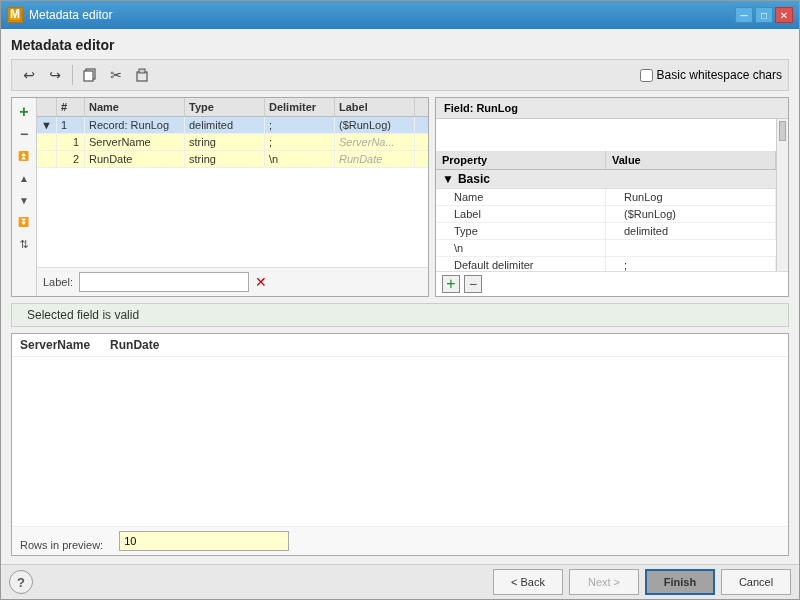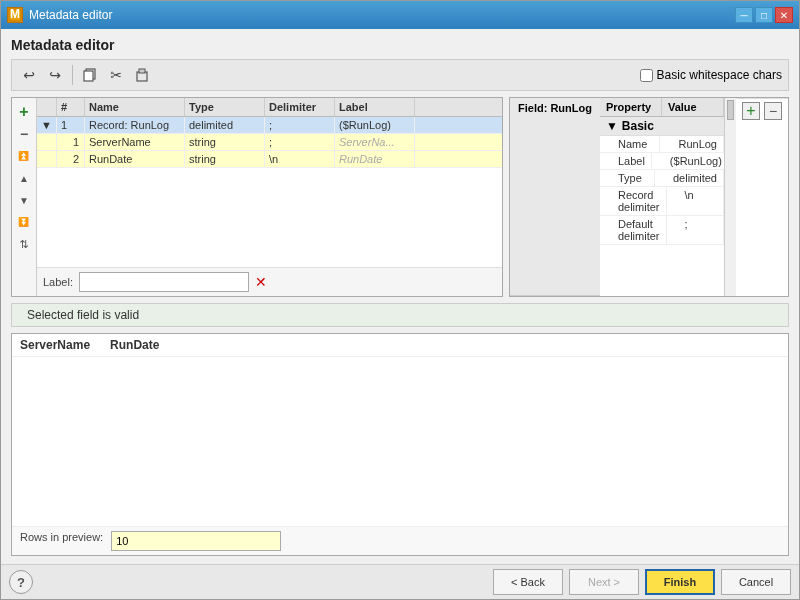--- a/index.html
+++ b/index.html
@@ -29,44 +29,44 @@
     .grid-row { display: grid; grid-template-columns: 20px 28px 100px 80px 70px 80px; border-bottom: 1px solid #eee; }
     .grid-row.selected { background: #cce0f5; }
     .grid-cell { padding: 2px 4px; font-size: 11px; border-right: 1px solid #eee; overflow: hidden; white-space: nowrap; color: #333; display: flex; align-items: center; }
     .grid-cell.italic { color: #aaa; font-style: italic; }
     .left-side-btns { display: flex; flex-direction: column; gap: 2px; padding: 4px 2px; border-right: 1px solid #ccc; background: #f5f5f5; }
     .side-btn { width: 20px; height: 20px; background: transparent; border: none; cursor: pointer; font-size: 12px; color: #555; display: flex; align-items: center; justify-content: center; }
     .filter-bar { display: flex; align-items: center; padding: 4px 6px; gap: 6px; border-top: 1px solid #ddd; background: #f5f5f5; }
     .filter-label { font-size: 11px; color: #444; }
     .filter-input { width: 170px; height: 20px; border: 1px solid #aaa; padding: 1px 4px; font-size: 11px; }
     .filter-clear { color: #c00; font-size: 14px; cursor: pointer; border: none; background: none; line-height: 1; }
-    .right-panel { width: 280px; display: flex; flex-direction: row; border: 1px solid #aaa; background: white; }
+    .right-panel { width: 354px; display: flex; flex-direction: column; border: 1px solid #aaa; background: white; }
     .field-header { padding: 4px 8px; background: #e8e8e8; border-bottom: 1px solid #ccc; font-weight: bold; font-size: 11px; }
-    .prop-grid { flex: 1; overflow-y: auto; }
+    .prop-grid { flex: 1; overflow-y: auto; margin-top: 32px; }
     .prop-header { display: grid; grid-template-columns: 1fr 1fr; background: #e4e4e4; border-bottom: 1px solid #bbb; }
     .prop-header-cell { padding: 3px 6px; font-weight: bold; font-size: 11px; border-right: 1px solid #ccc; }
     .prop-group { background: #e8e8e8; padding: 2px 6px; font-weight: bold; font-size: 11px; display: flex; align-items: center; gap: 4px; border-bottom: 1px solid #ddd; }
     .prop-row { display: grid; grid-template-columns: 1fr 1fr; border-bottom: 1px solid #eee; }
     .prop-cell { padding: 2px 6px 2px 18px; font-size: 11px; color: #333; border-right: 1px solid #eee; }
     .prop-cell.value { color: #333; font-weight: normal; }
     .scrollbar-placeholder { width: 12px; background: #f0f0f0; border-left: 1px solid #ccc; display: flex; flex-direction: column; }
     .right-bottom-toolbar { padding: 3px 6px; border-top: 1px solid #ddd; display: flex; gap: 4px; }
     .status-bar { padding: 4px 15px; background: #e8f0e8; border: 1px solid #ccc; font-size: 11px; color: #333; }
     .preview-section { flex: 1; border: 1px solid #aaa; background: white; display: flex; flex-direction: column; min-height: 100px; }
     .preview-header-row { display: flex; gap: 20px; padding: 4px 8px; border-bottom: 1px solid #eee; font-size: 11px; font-weight: bold; color: #333; }
     .preview-body { flex: 1; padding: 4px 8px; }
-    .preview-rows-bar { display: flex; align-items: flex-start; gap: 8px; padding: 4px 8px; border-top: 1px solid #eee; background: #f8f8f8; }
+    .preview-rows-bar { display: flex; align-items: flex-end; gap: 16px; padding: 4px 8px; border-top: 1px solid #eee; background: #f8f8f8; }
     .rows-label { font-size: 11px; color: #444; }
     .rows-input { width: 170px; height: 20px; border: 1px solid #aaa; padding: 1px 4px; font-size: 11px; background: #ffffd0; }
     .footer { display: flex; align-items: center; justify-content: space-between; padding: 4px 8px; background: #e8e8e8; border-top: 1px solid #ccc; }
     .footer-left { }
     .footer-right { display: flex; gap: 6px; }
     .footer-btn { min-width: 70px; height: 26px; padding: 0 12px; border: 1px solid #aaa; background: #f5f5f5; cursor: pointer; font-size: 11px; color: #333; }
     .footer-btn.disabled { color: #aaa; cursor: default; }
-    .footer-btn.finish { border: 2px solid #2266aa; background: #fde047; font-weight: bold; }
+    .footer-btn.finish { border: 2px solid #2266aa; background: #a3a3a3; font-weight: bold; }
     .help-btn { width: 24px; height: 24px; border: 1px solid #999; background: #f0f0f0; border-radius: 50%; cursor: pointer; font-size: 13px; font-weight: bold; color: #555; display: flex; align-items: center; justify-content: center; }
   </style>
 </head>
 <body>
 
 <div class="window">
 
   <div class="title-bar">
     <div class="title-bar-left">
       <div class="title-icon">
@@ -198,21 +198,20 @@
             </div>
             <div class="prop-row">
               <div class="prop-cell">Label</div>
               <div class="prop-cell value">($RunLog)</div>
             </div>
             <div class="prop-row">
               <div class="prop-cell">Type</div>
               <div class="prop-cell value">delimited</div>
             </div>
             <div class="prop-row">
-              <div class="prop-cell">Record delimiter</div>
               <div class="prop-cell value">\n</div>
             </div>
             <div class="prop-row">
               <div class="prop-cell">Default delimiter</div>
               <div class="prop-cell value">;</div>
             </div>
           </div>
           <div class="scrollbar-placeholder">
             <div style="height:20px;background:#ccc;border:1px solid #aaa;margin:2px;"></div>
           </div>

